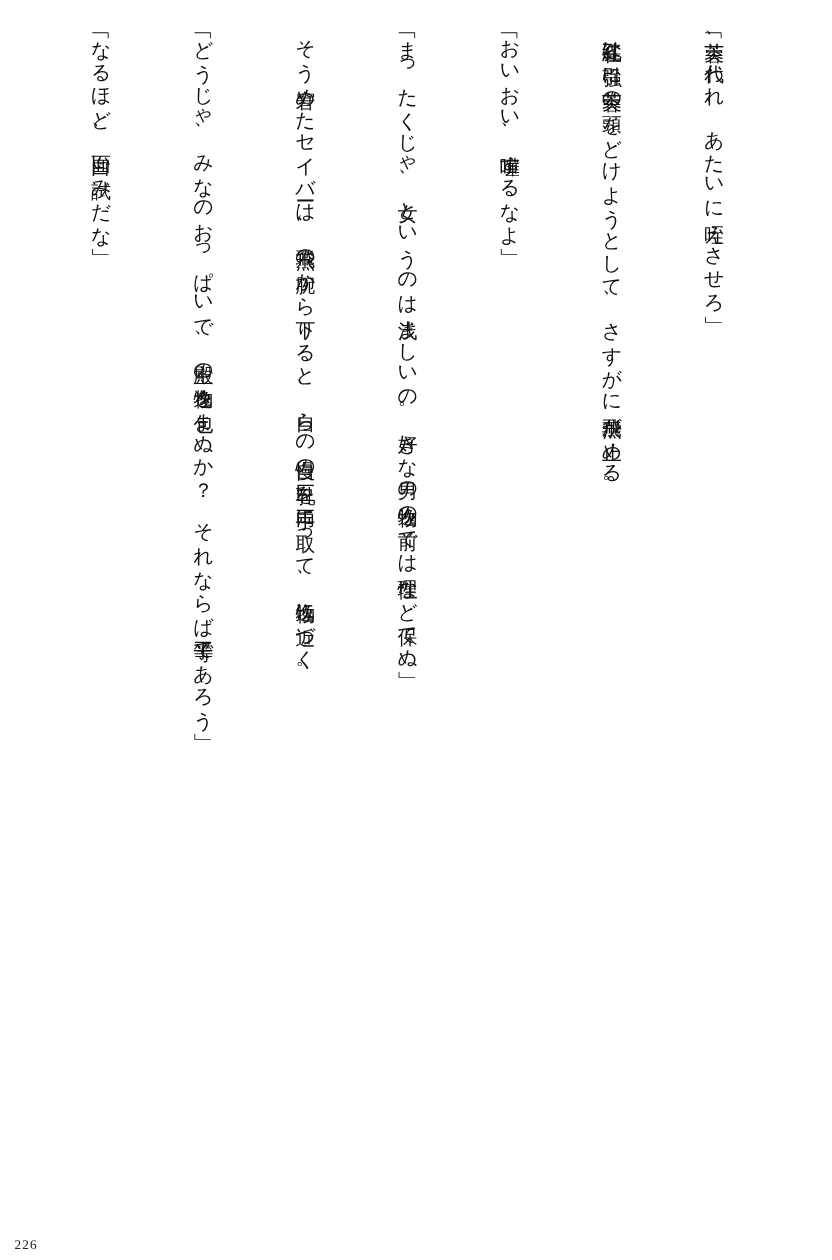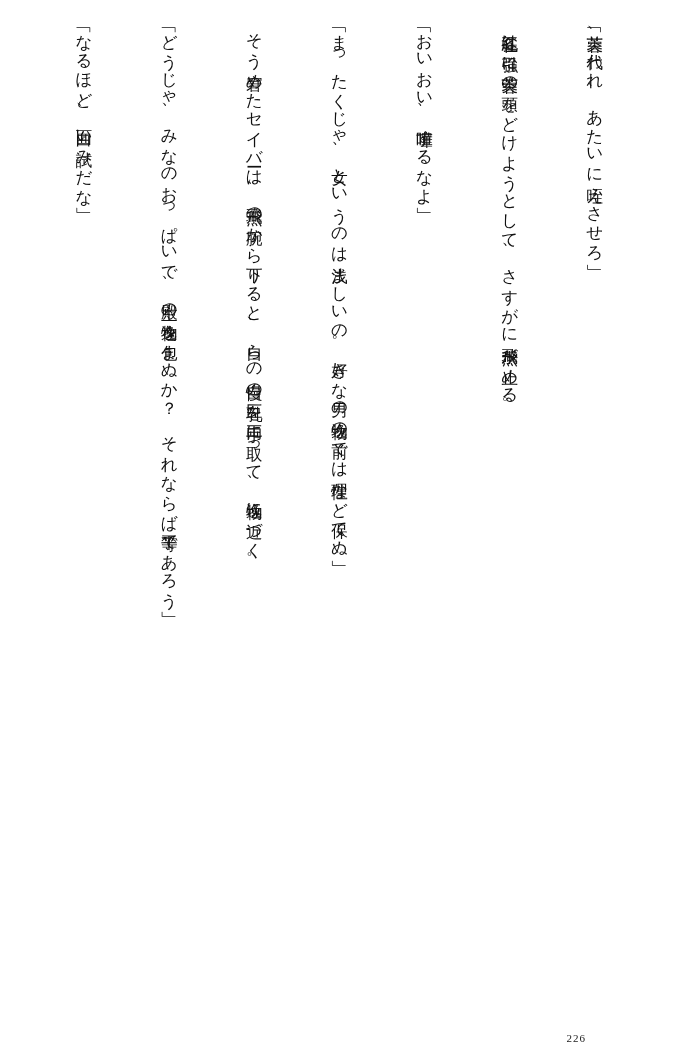--- a/index.html
+++ b/index.html
@@ -42,23 +42,23 @@
     margin: 0;
     padding: 0;
     max-height: 955px;
   }
   .para + .para {
     margin-left: 0;
   }
   #page-number {
     position: absolute;
     bottom: 6px;
-    left: 0;
+    left: 12px;
     width: 586px;
-    text-align: right;
+    text-align: left;
     font-size: 11px;
     color: #222222;
     letter-spacing: 1px;
     font-family: "Liberation Serif", "DejaVu Serif", serif;
   }
 </style>
 </head>
 <body>
 
 <div id="page">

